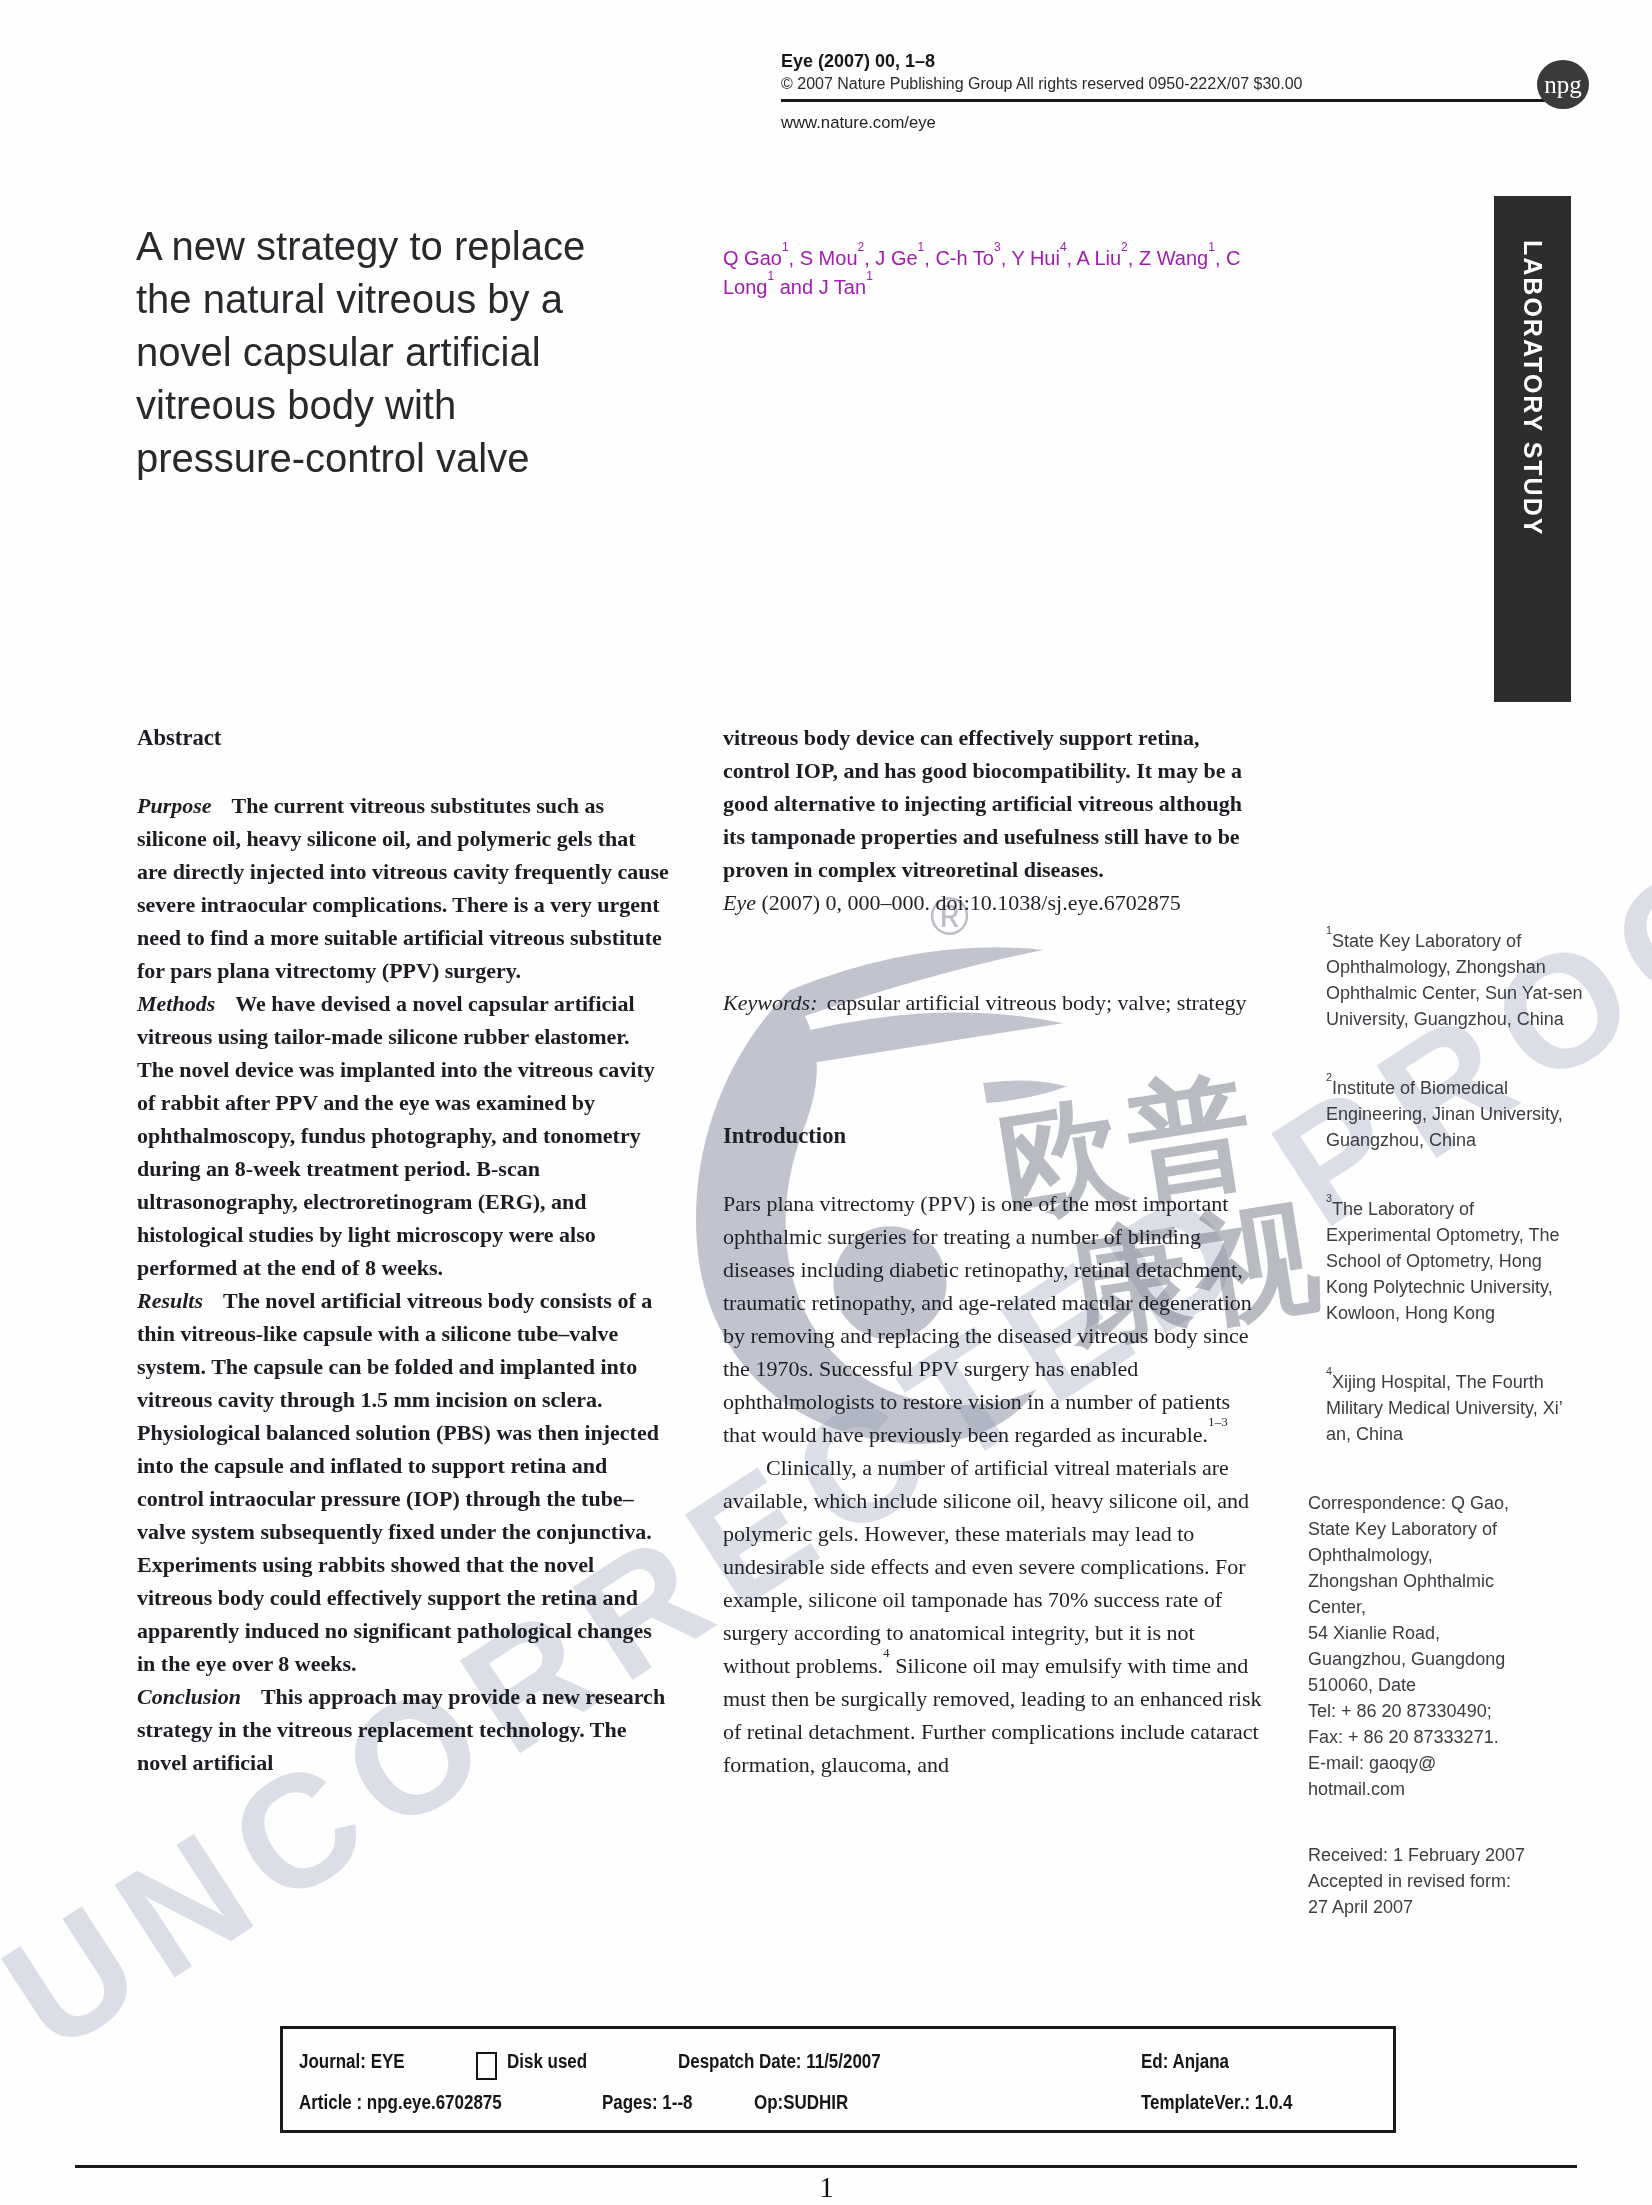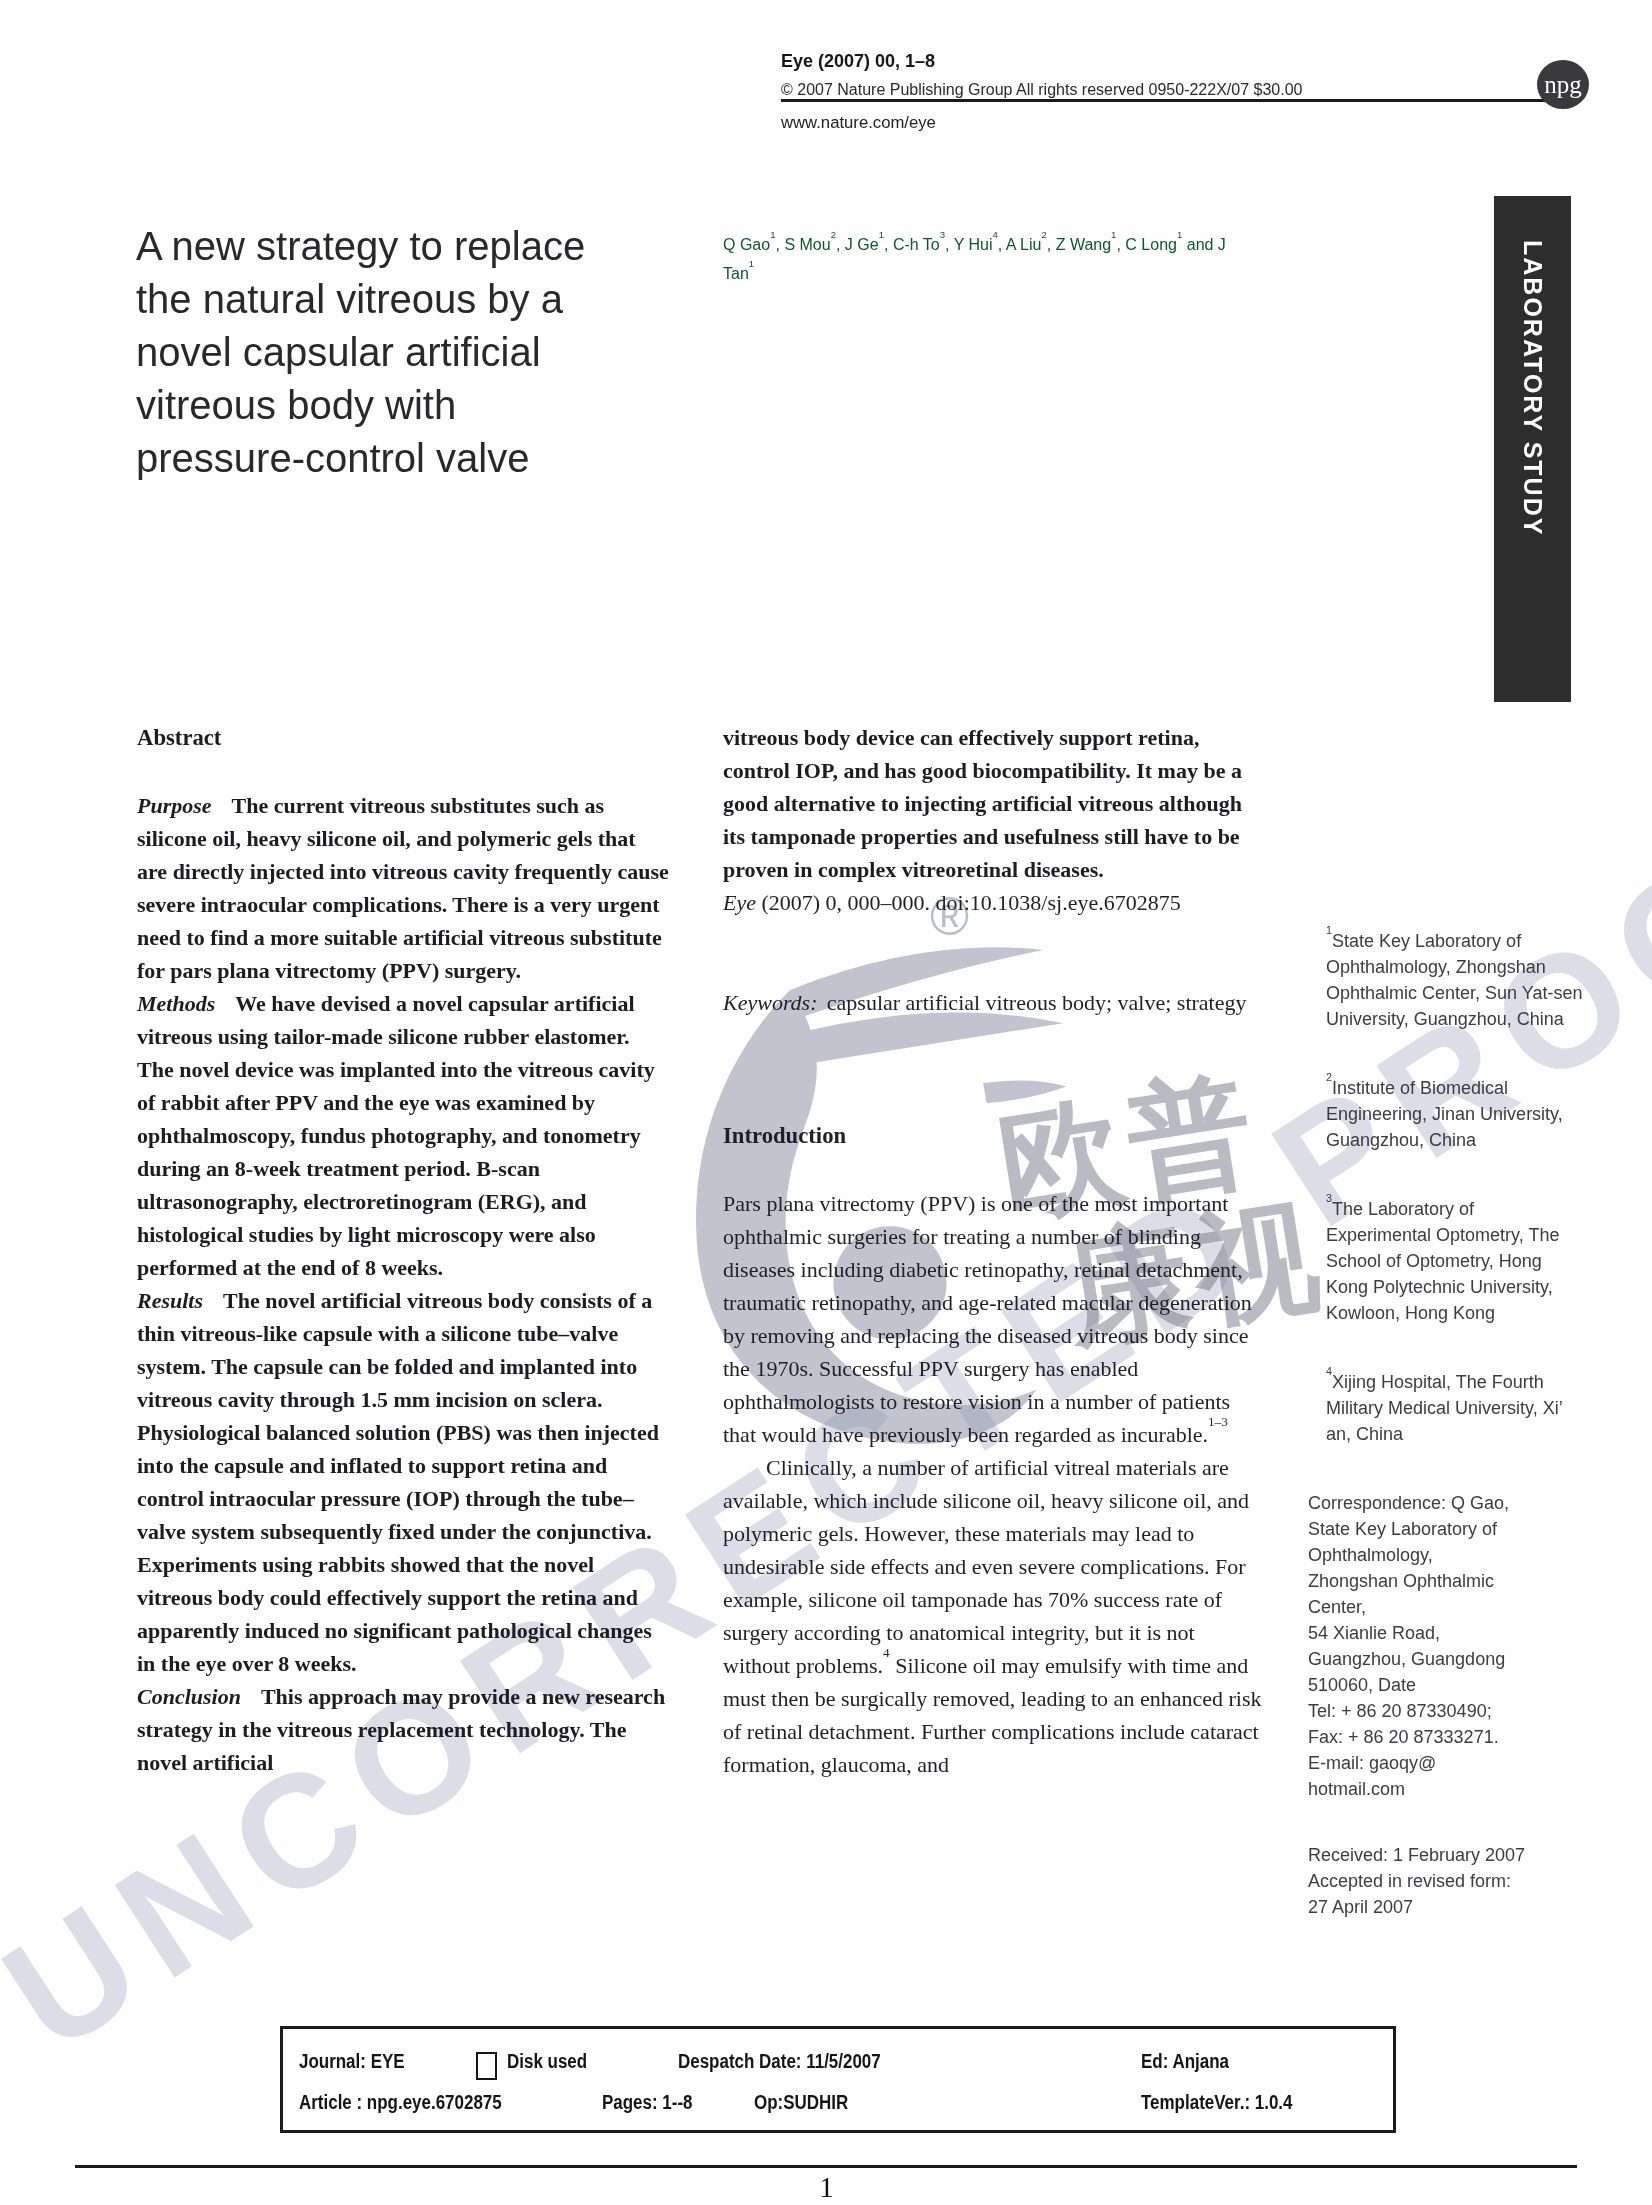--- a/index.html
+++ b/index.html
@@ -1,29 +1,29 @@
 <!DOCTYPE html>
 <html style="font-size:10.7px"><head>
 <meta charset="utf-8">
 <style>
   html,body{margin:0;padding:0;background:#e8e8e8;}
   #page{position:relative;width:1653px;height:2205px;background:#fefefe;overflow:hidden;
         font-family:"Liberation Sans",sans-serif;color:#1e1e24;}
   
   .hdr-citation{position:absolute;left:781px;top:51px;font-size:18px;font-weight:bold;color:#161616;}
-  .hdr-copy{position:absolute;left:781px;top:75px;font-size:16px;color:#2a2a2a;margin-top:6px;}
+  .hdr-copy{position:absolute;left:781px;top:75px;font-size:16px;color:#2a2a2a;}
   .hdr-rule{position:absolute;left:781px;top:99px;width:794px;height:3.3px;background:#1a1a1a;}
   .hdr-url{position:absolute;left:781px;top:113px;font-size:16.7px;color:#222;}
   .npg{position:absolute;left:1525px;top:60px;width:52px;height:49px;border-radius:50%;
        background:#3a393b;display:flex;align-items:center;justify-content:center;
        font-family:"Liberation Serif",serif;font-size:25px;color:#fff;margin-left:12px;}
   
   .title{position:absolute;left:136px;top:220px;width:467px;font-size:40px;line-height:53px;
          color:#28282d;letter-spacing:0px;}
-  .authors{position:absolute;left:723px;top:230px;width:526px;font-size:16px;line-height:29px;color:#14532d;}
+  .authors{position:absolute;left:723px;top:244px;width:526px;font-size:20px;line-height:29px;color:#a21caf;}
   sup{font-size:0.6em;line-height:0;position:relative;top:-0.55em;}
   
   .sidebar{position:absolute;left:1494px;top:196px;width:77px;height:506px;background:#2e2d2e;
            display:flex;justify-content:center;}
   .sidebar span{writing-mode:vertical-rl;text-orientation:mixed;font-size:25px;font-weight:bold;
                 color:#ffffff;letter-spacing:2px;margin-top:44px;}
   
   .col{position:absolute;font-family:"Liberation Serif",serif;}
   .col-left{left:137px;top:721px;width:533px;font-size:22px;line-height:33px;font-weight:bold;color:#1c1c22;}
   .col-mid{left:723px;top:721px;width:540px;font-size:22px;line-height:33px;color:#1f1f26;}

